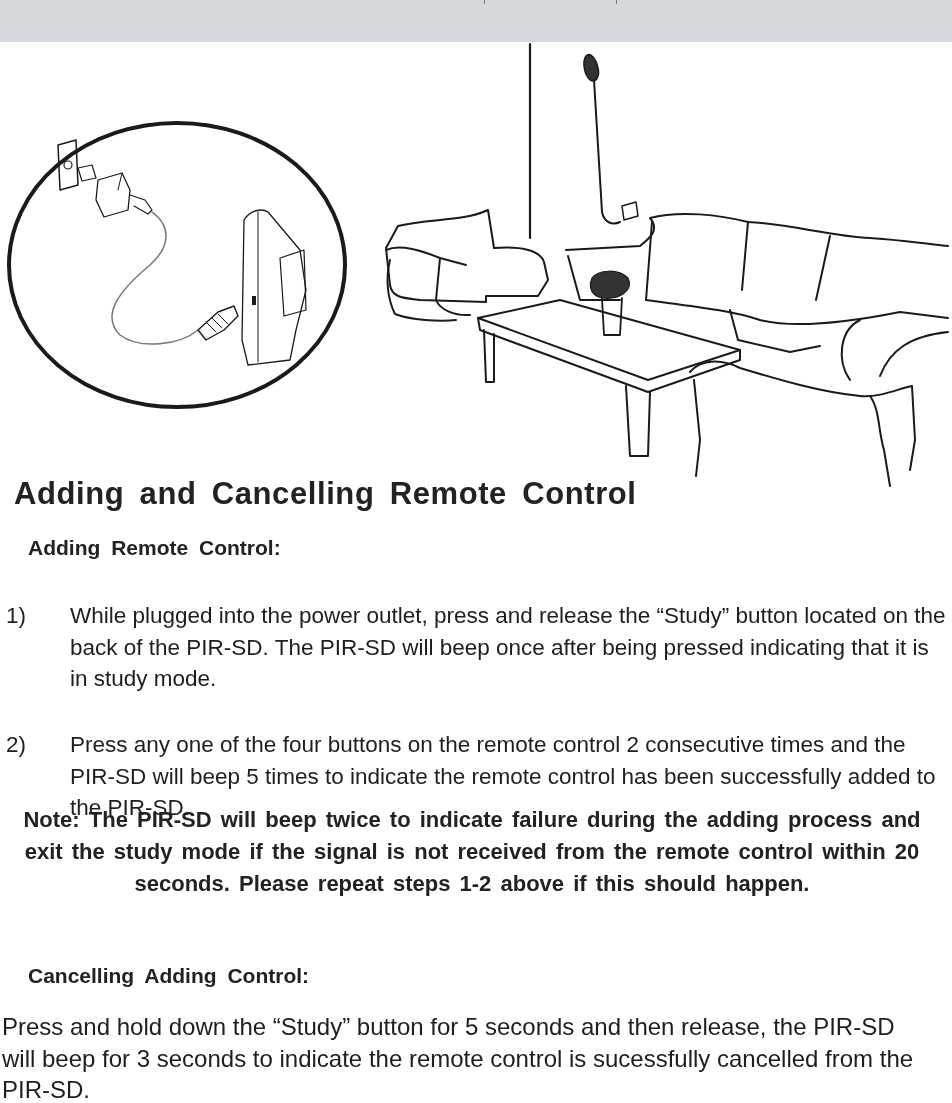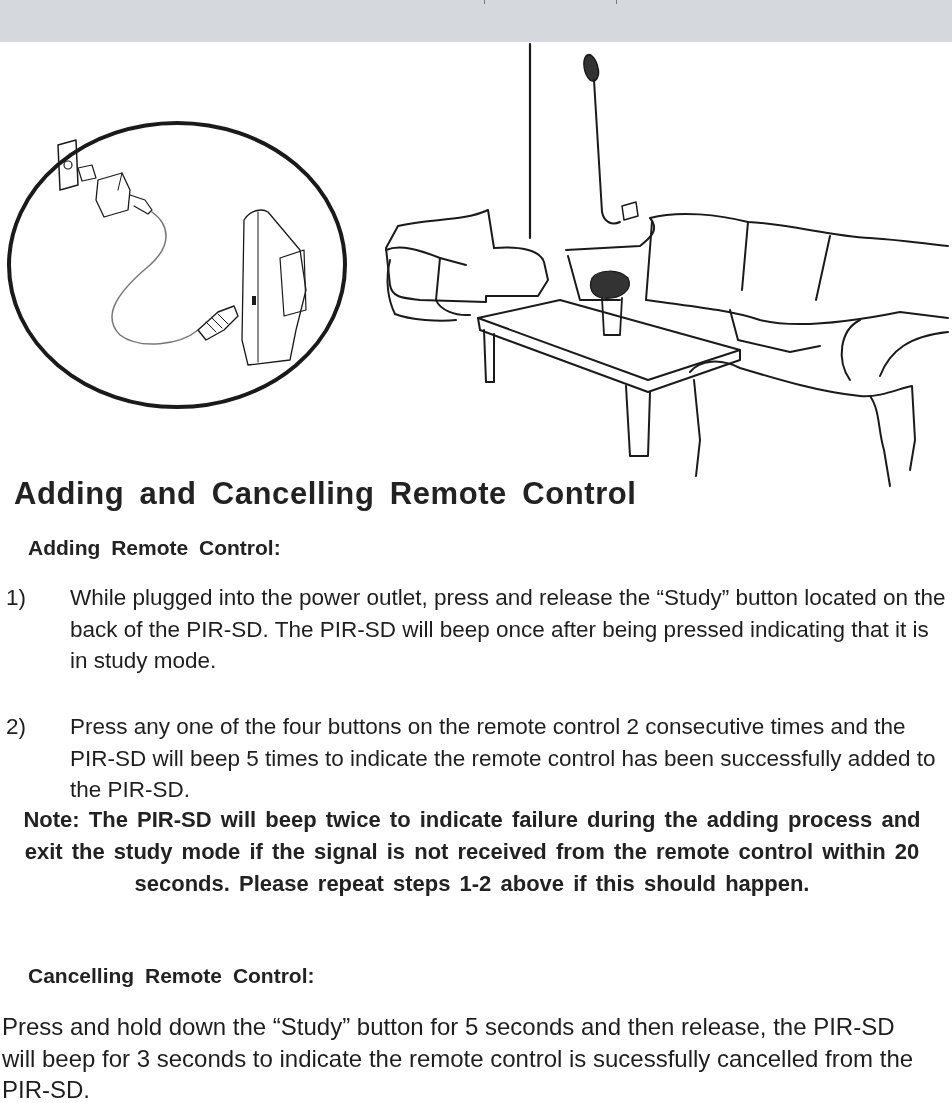--- a/index.html
+++ b/index.html
@@ -5,21 +5,21 @@
     html, body { margin: 0; padding: 0; background: #ffffff; }
     body { width: 952px; height: 1103px; position: relative; overflow: hidden;
            font-family: "Liberation Sans", sans-serif; color: #1a1a1a; }
     .top-band { position: absolute; left: 0; top: 0; width: 952px; height: 42px; background: #d5d8dd; }
     .top-tick { position: absolute; top: 0; width: 1px; height: 4px; background: #777; }
     .illus { position: absolute; left: 0; top: 42px; width: 952px; height: 450px; }
     .title { position: absolute; left: 14px; top: 476px; font-size: 31px; font-weight: bold;
              color: #222; letter-spacing: 0.6px; word-spacing: 6px; }
     .subhead { position: absolute; left: 2px; font-size: 21px; font-weight: bold; color: #222;
                word-spacing: 5px; margin-left: 26px; }
-    .step { position: absolute; left: 38px; width: 910px; font-size: 22.5px; line-height: 31.5px; color: #1e1e1e; }
+    .step { position: absolute; left: 38px; width: 910px; font-size: 22.5px; line-height: 31.5px; color: #1e1e1e; margin-top: 18px; }
     .step .num { display: inline-block; width: 32px; }
     .step .body { display: inline; }
     .step-text { padding-left: 32px; text-indent: -32px; }
     .note { position: absolute; left: 2px; top: 804px; width: 940px; font-size: 22px; font-weight: bold;
             line-height: 32px; color: #222; word-spacing: 3px; text-align: center; }
     .para { position: absolute; left: 2px; top: 1011px; width: 930px; font-size: 24px; line-height: 31.5px; color: #1e1e1e; }
   </style>
 </head>
 <body>
 
@@ -101,15 +101,15 @@
 </div>
 
 <div class="step" style="top:711px">
   <div class="step-text">
     <span class="num">2)</span><span class="body">Press any  one  of the four buttons on  the remote control 2 consecutive times and  the PIR-SD will  beep  5 times to indicate the remote control has been  successfully added to the PIR-SD.</span>
   </div>
 </div>
 
 <div class="note">Note:  The PIR-SD will  beep  twice  to indicate  failure  during  the adding  process and exit  the study mode  if the  signal is not received from  the remote  control  within  20 seconds. Please repeat  steps 1-2 above  if this should happen.</div>
 
-<div class="subhead" style="top:964px">Cancelling  Remote  Control:</div>
+<div class="subhead" style="top:964px">Cancelling  Adding  Control:</div>
 
 <div class="para">Press and  hold  down the “Study” button for 5 seconds and  then release,  the PIR-SD will  beep  for 3 seconds to indicate the remote control is sucessfully cancelled from  the PIR-SD.</div>
 
 </body></html>

